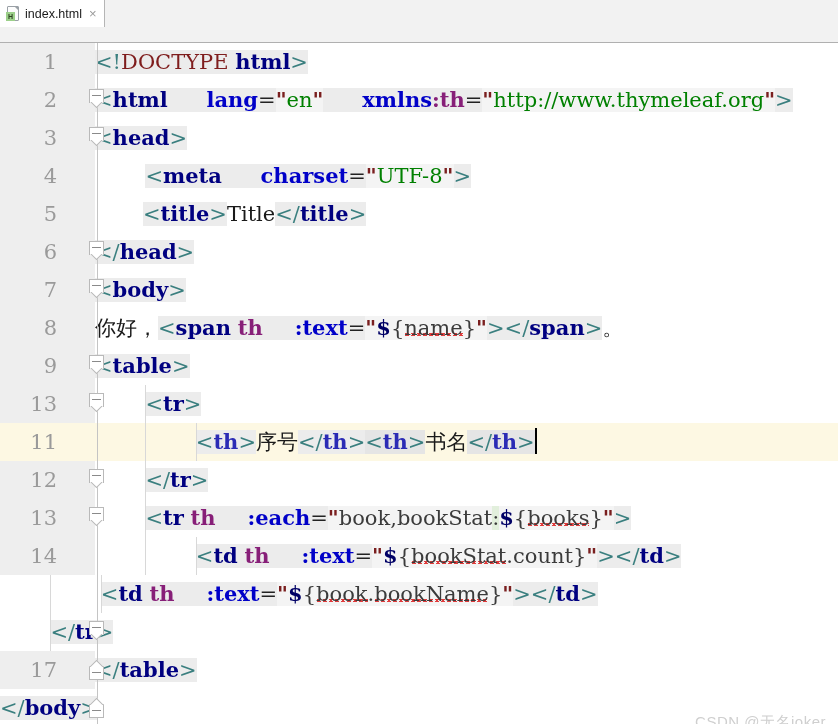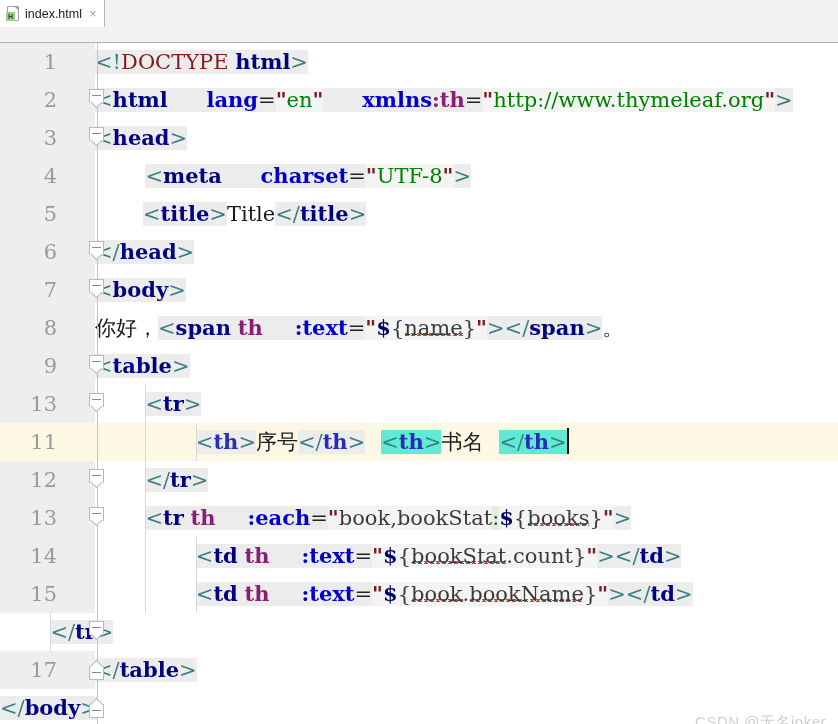--- a/index.html
+++ b/index.html
@@ -248,21 +248,21 @@
   .t-txt  { color: #1a1a1a; }
   .t-dol  { color: #000066; font-weight: bold; }
   .t-expr { color: #3b3b3b; }
   .t-cn   { color: #1a1a1a; }
 
   
   .bg-tag { background: #ececec; }
   .bg-white { background: #ffffff; }
   .bg-attr { background: #f4f4f4; }
   .bg-green { background: #e2efdc; }
-  .sel { background: #5eead4; margin-left: 16px; }
+  .sel { background: #e5e5e5; }
 
   
   .squig {
     position: relative;
     background-repeat: repeat-x;
     background-position: left bottom 4px;
     background-size: 6px 3px;
     background-image:
       linear-gradient(45deg, transparent 40%, #e03b3b 40%, #e03b3b 60%, transparent 60%),
       linear-gradient(-45deg, transparent 40%, #e03b3b 40%, #e03b3b 60%, transparent 60%);
@@ -440,21 +440,20 @@
         <div class="code-cell"><div class="iguide" style="left:50.4px"></div><div class="code-inner" style="left:50.4px"><span class="bg-tag"><span class="t-br">&lt;</span><span class="t-tag">tr</span><span class="t-txt"> </span><span class="t-ns">th</span><span class="t-attr">:each</span><span class="t-eq">=</span></span><span class="bg-attr"><span class="t-quo">"</span><span class="t-expr">book,bookStat</span><span class="bg-green t-expr">:</span><span class="t-dol">$</span><span class="t-expr">{<span class="squig">books</span>}</span><span class="t-quo">"</span></span><span class="bg-tag"><span class="t-br">&gt;</span></span></div></div>
       </div>
       <div class="line">
         <div class="lnum-cell">14</div>
         <div class="fold-col">
           <div class="fold-line"></div>
         </div>
         <div class="code-cell"><div class="iguide" style="left:50.4px"></div><div class="iguide" style="left:100.8px"></div><div class="code-inner" style="left:100.8px"><span class="bg-tag"><span class="t-br">&lt;</span><span class="t-tag">td</span><span class="t-txt"> </span><span class="t-ns">th</span><span class="t-attr">:text</span><span class="t-eq">=</span></span><span class="bg-attr"><span class="t-quo">"</span><span class="t-dol">$</span><span class="t-expr">{<span class="squig">bookStat</span>.count}</span><span class="t-quo">"</span></span><span class="bg-tag"><span class="t-br">&gt;</span><span class="t-br">&lt;/</span><span class="t-tag">td</span><span class="t-br">&gt;</span></span></div></div>
       </div>
       <div class="line">
-        <div class="lnum-cell">15</div>
         <div class="fold-col">
           <div class="fold-line"></div>
         </div>
         <div class="code-cell"><div class="iguide" style="left:50.4px"></div><div class="iguide" style="left:100.8px"></div><div class="code-inner" style="left:100.8px"><span class="bg-tag"><span class="t-br">&lt;</span><span class="t-tag">td</span><span class="t-txt"> </span><span class="t-ns">th</span><span class="t-attr">:text</span><span class="t-eq">=</span></span><span class="bg-attr"><span class="t-quo">"</span><span class="t-dol">$</span><span class="t-expr">{<span class="squig">book</span>.<span class="squig">bookName</span>}</span><span class="t-quo">"</span></span><span class="bg-tag"><span class="t-br">&gt;</span><span class="t-br">&lt;/</span><span class="t-tag">td</span><span class="t-br">&gt;</span></span></div></div>
       </div>
       <div class="line">
         <div class="fold-col">
           <div class="fold-line"></div>
           <div class="fold-marker">
             <div class="shape"></div>

